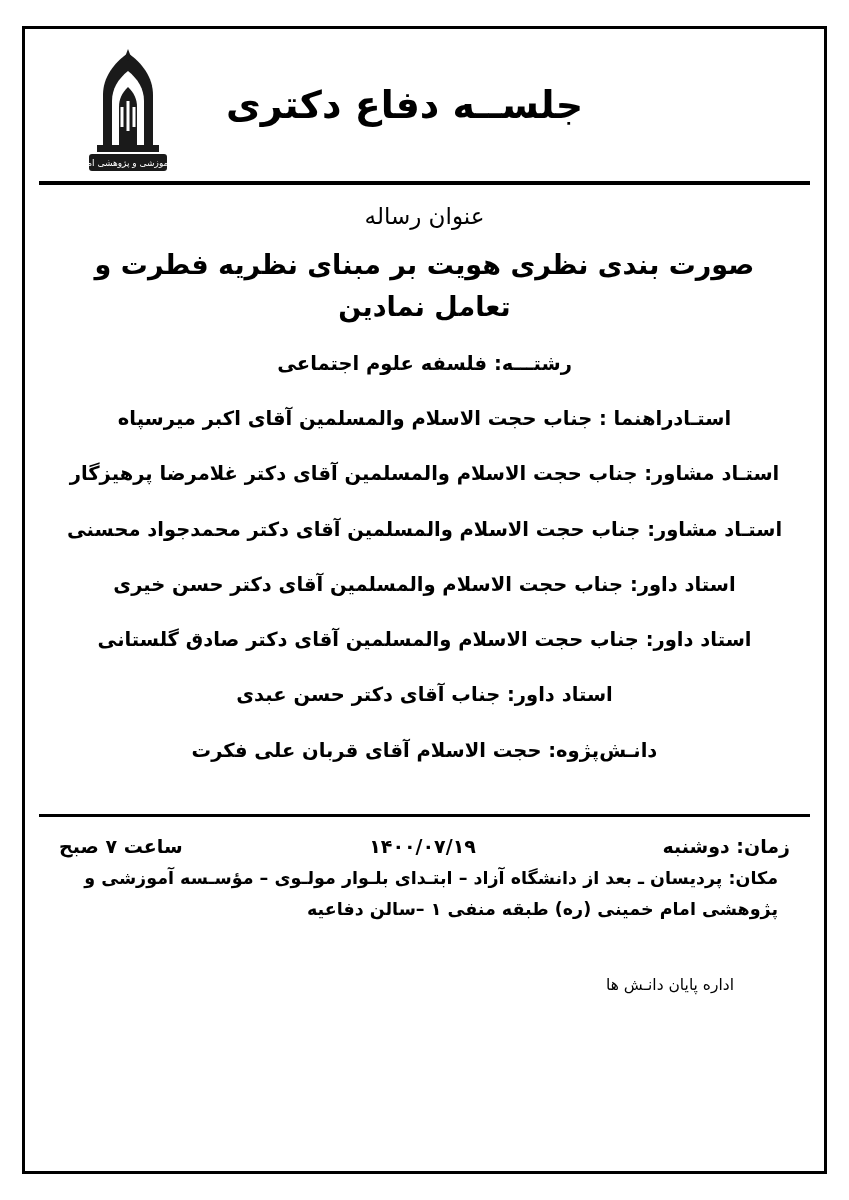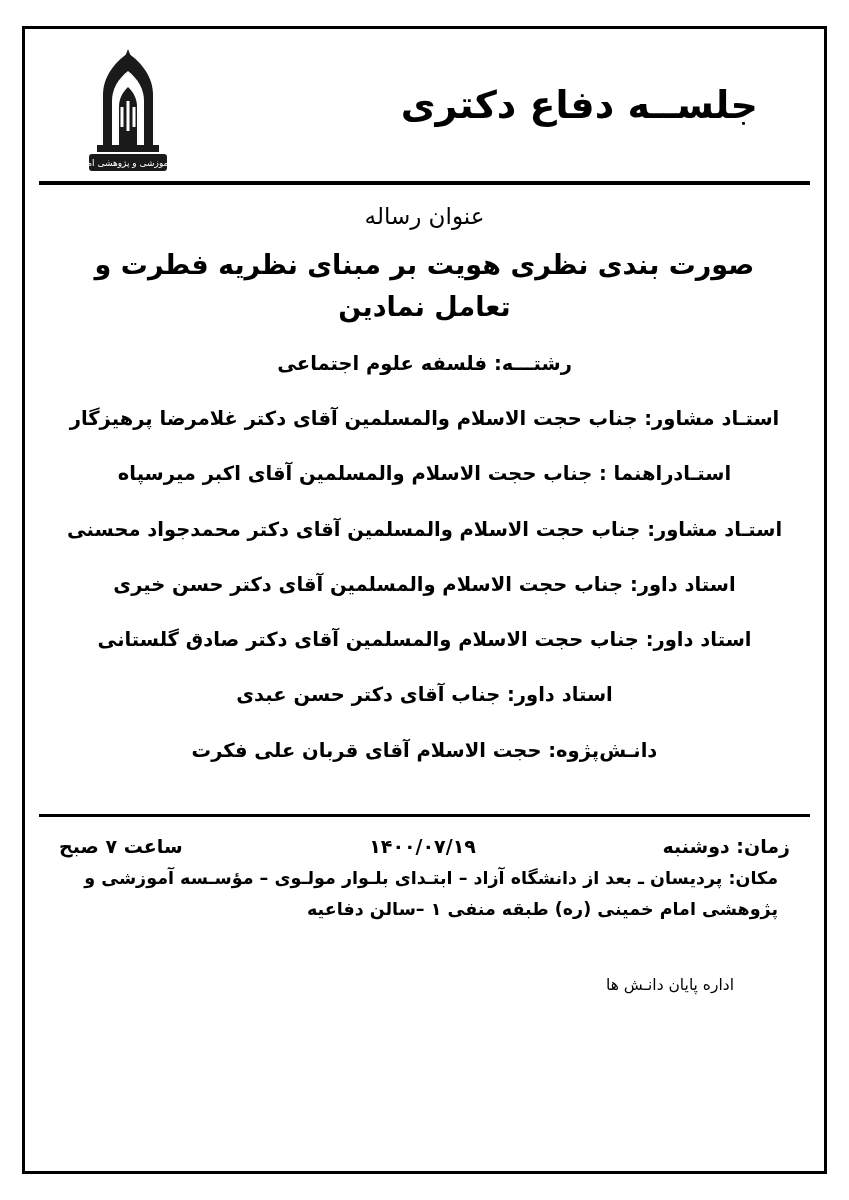--- a/index.html
+++ b/index.html
@@ -31,20 +31,21 @@
     padding: 0 26px;
     background: #ffffff;
   }
 
   
   .header {
     position: relative;
     height: 152px;
     display: flex;
     align-items: center;
+    justify-content: center;
   }
   .header-title {
     font-size: 38px;
     font-weight: bold;
     letter-spacing: 0px;
     text-align: center;
     margin-right: 40px;
   }
   .logo {
     position: absolute;
@@ -162,26 +163,26 @@
       <div class="title-label">عنوان رساله</div>
       <div class="thesis-title">صورت بندی نظری هویت بر مبنای نظریه فطرت و تعامل نمادین</div>
     </div>
 
     <div class="fields">
       <p class="field-row first">
         <span class="lbl">رشتـــه:</span>
         <span class="val">فلسفه علوم اجتماعی</span>
       </p>
       <p class="field-row">
+        <span class="lbl">استـادراهنما :</span>
+        <span class="val">جناب حجت الاسلام والمسلمین آقای اکبر میرسپاه</span>
+      </p>
+      <p class="field-row">
         <span class="lbl">استـاد مشاور:</span>
         <span class="val">جناب حجت الاسلام والمسلمین آقای دکتر غلامرضا پرهیزگار</span>
-      </p>
-      <p class="field-row">
-        <span class="lbl">استـادراهنما :</span>
-        <span class="val">جناب حجت الاسلام والمسلمین آقای اکبر میرسپاه</span>
       </p>
       <p class="field-row">
         <span class="lbl">استـاد مشاور:</span>
         <span class="val">جناب حجت الاسلام والمسلمین آقای دکتر محمدجواد محسنی</span>
       </p>
       <p class="field-row">
         <span class="lbl">استاد داور:</span>
         <span class="val">جناب حجت الاسلام والمسلمین آقای دکتر حسن خیری</span>
       </p>
       <p class="field-row">

